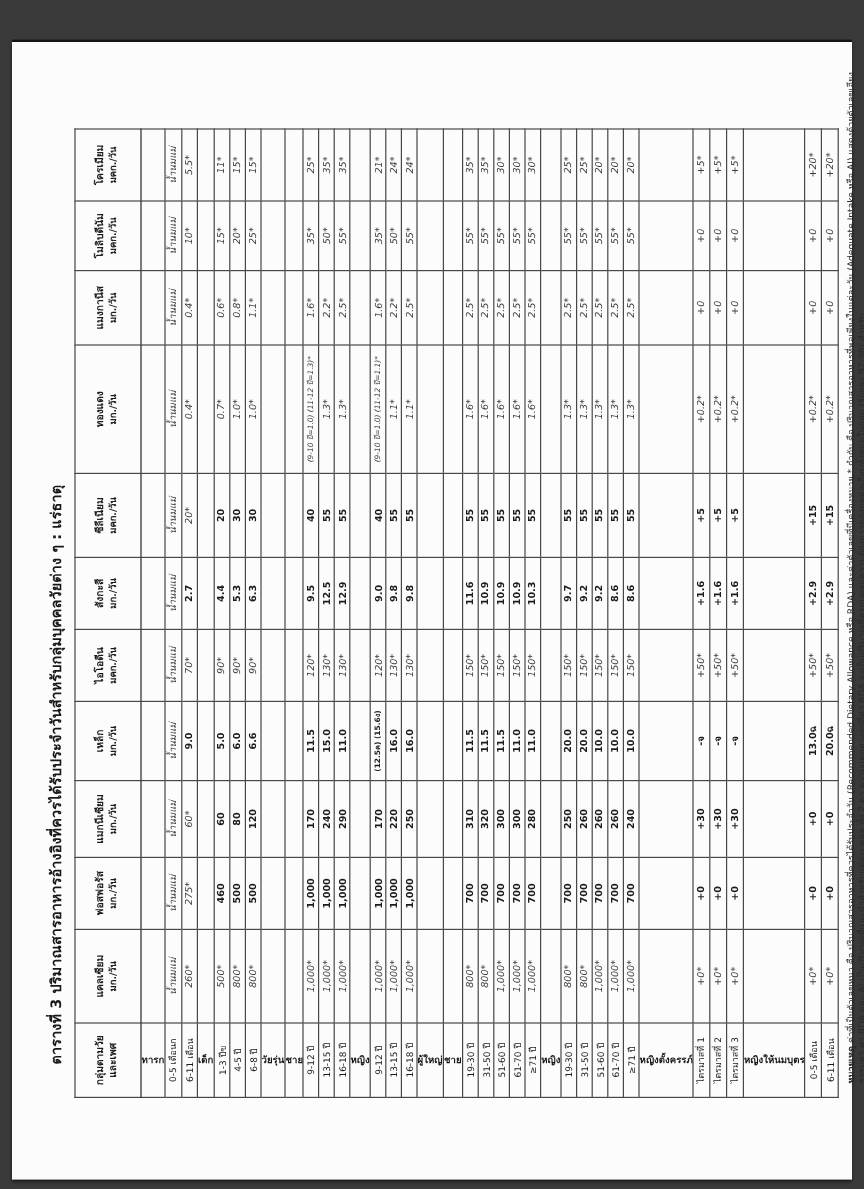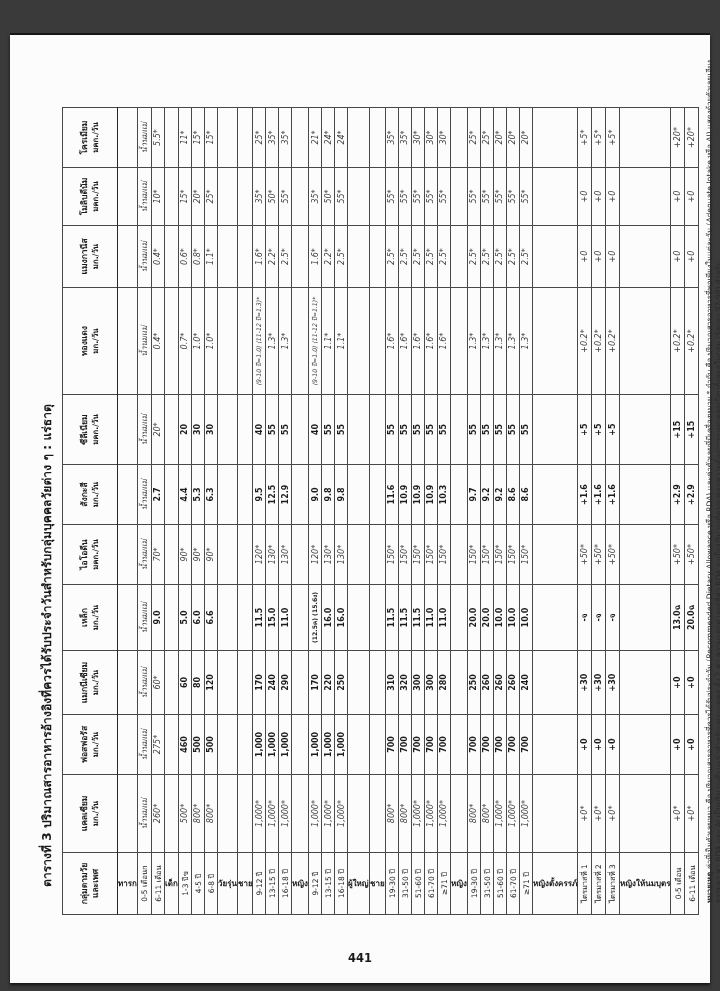--- a/index.html
+++ b/index.html
@@ -651,16 +651,15 @@
           </tbody>
         </table>
       </div>
     <div class="footnotes" id="footnote-host">
         <div class="fline"><span class="nlabel">หมายเหตุ  </span>ค่าที่เป็นตัวเลขหนา คือ ปริมาณสารอาหารที่ควรได้รับประจำวัน (Recommended Dietary Allowance หรือ RDA) และค่าตัวเลขที่มีเครื่องหมาย * กำกับ คือ ปริมาณสารอาหารที่พอเพียงในแต่ละวัน (Adequate Intake หรือ AI) แสดงด้วยตัวเลขเอียง</div>
         <div class="fline">ธรรมดา ค่า RDA และ AI เป็นปริมาณที่แนะนำสำหรับแต่ละบุคคล ทั้ง 2 ค่า ความแตกต่างอยู่ที่ค่า RDA จะเป็นปริมาณที่ครอบคลุมความต้องการของบุคคลเกือบทั้งหมดในกลุ่ม (ร้อยละ 97-98) สำหรับ</div>
       </div>
   </div>
 
   <div class="footer">
-    <div class="fpage">441</div>
   </div>
 
 </div>
 
 </body></html>

